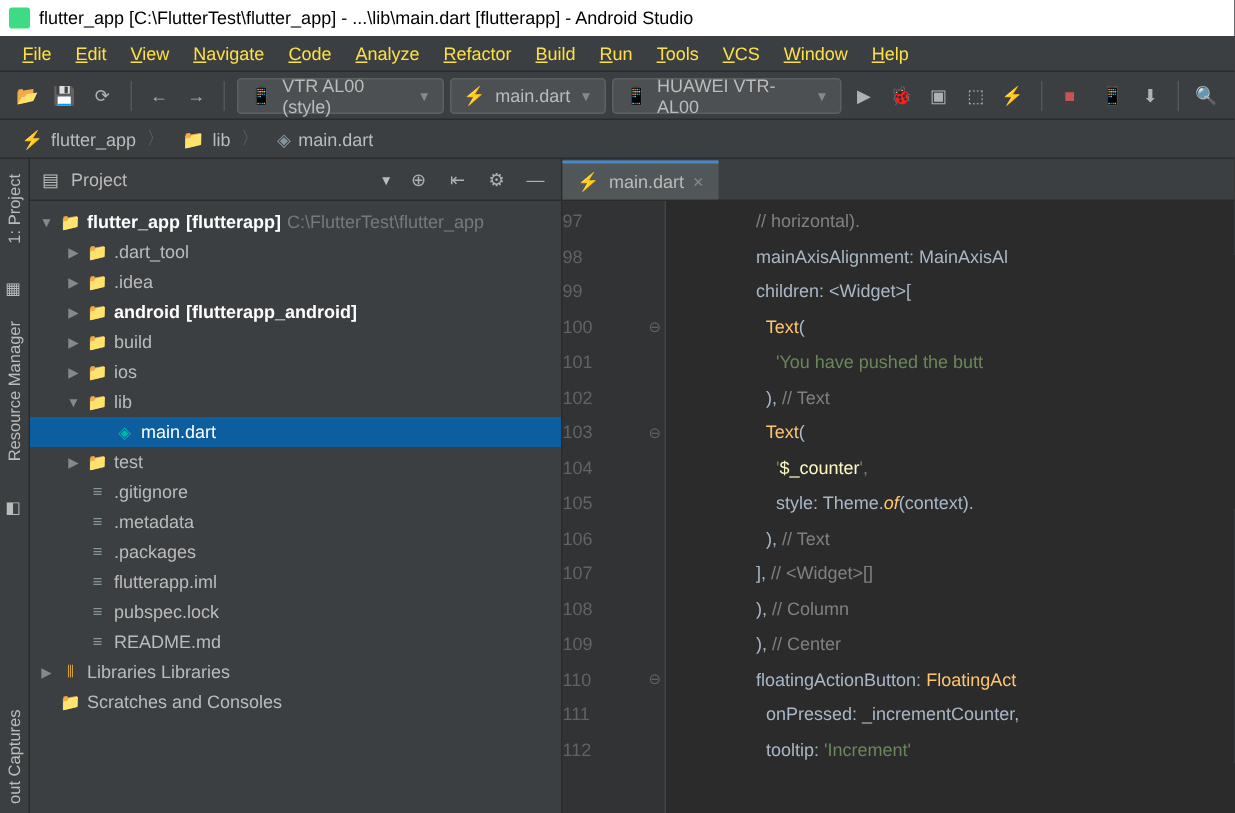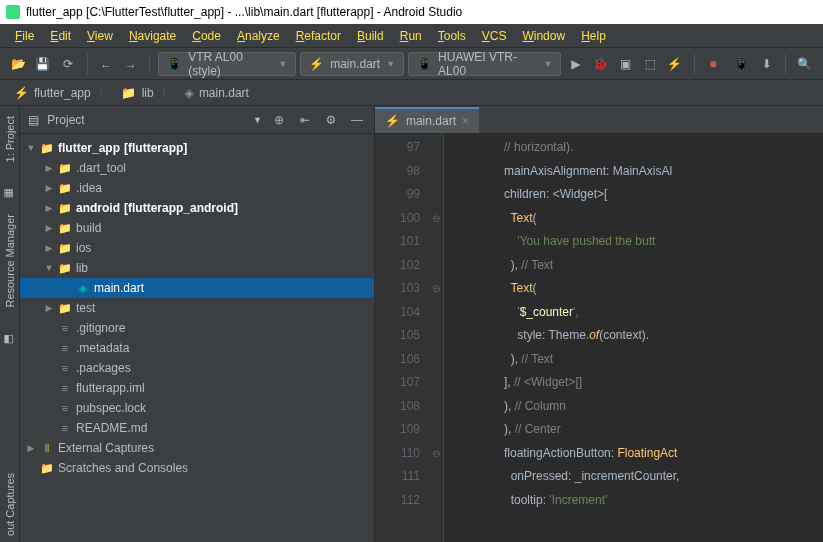--- a/index.html
+++ b/index.html
@@ -38,21 +38,21 @@
 .ic.dart{color:#00b4ab}
 .ic.txt{color:#87939a}
 .ic.yaml{background:#8e6fb6;color:#fff;font-size:7px;border-radius:2px;padding:0 1px}
 .ic.lib{color:#d9a343}
 .tree-row .dim{color:#787878}
 .tree-row .bold{font-weight:bold;color:#fff}
 .editor{flex:1;display:flex;flex-direction:column;background:#2b2b2b}
 .tabs{height:28px;background:#3c3f41;display:flex;align-items:flex-end;border-bottom:1px solid #2b2b2b}
 .tab{background:#515658;height:26px;display:flex;align-items:center;padding:0 10px;gap:6px;color:#bbb;border-top:2px solid #4a88c7;cursor:pointer}
 .code{flex:1;display:flex;overflow:hidden}
-.gutter{width:55px;background:#313335;text-align:right;padding:2px 10px 0 0;color:#606366;font-family:Consolas,monospace;font-size:13px;line-height:23.5px}
+.gutter{width:55px;background:#313335;text-align:left;padding:2px 10px 0 0;color:#606366;font-family:Consolas,monospace;font-size:13px;line-height:23.5px}
 .fold{width:14px;background:#313335;border-right:1px solid #444;padding-top:2px}
 .fold div{height:23.5px;display:flex;align-items:center;justify-content:center;color:#606366;font-size:10px}
 .lines{flex:1;padding:2px 0 0 60px;font-family:Consolas,monospace;font-size:13px;line-height:23.5px;color:#a9b7c6;white-space:pre}
 .c-cm{color:#808080}.c-id{color:#a9b7c6}.c-ty{color:#ffc66d}.c-st{color:#6a8759}.c-fn{color:#ffc66d;font-style:italic}.c-vi{color:#fef9c3}
 .run{color:#59a869}.bug{color:#59a869}
 </style>
 </head>
 <body>
 
 <div class="titlebar">
@@ -149,20 +149,21 @@
       <span class="ib">⇤</span>
       <span class="ib">⚙</span>
       <span class="ib">—</span>
     </div>
     <div class="tree" id="tree">
         <div class="tree-row" style="padding-left: 6px;">
           <span class="arrow">▼</span>
           <span class="ic folder-b">📁</span>
           <span class="bold">flutter_app</span> 
           <span class="bold">[flutterapp]</span> 
+          <span class="dim">C:\FlutterTest\flutter_app</span>
         </div>
         <div class="tree-row" style="padding-left: 24px;">
           <span class="arrow">▶</span>
           <span class="ic folder-o">📁</span>
           <span>.dart_tool</span>
         </div>
         <div class="tree-row" style="padding-left: 24px;">
           <span class="arrow">▶</span>
           <span class="ic folder">📁</span>
           <span>.idea</span>
@@ -224,21 +225,21 @@
           <span>pubspec.lock</span>
         </div>
         <div class="tree-row" style="padding-left: 24px;">
           <span class="arrow"></span>
           <span class="ic txt">≡</span>
           <span>README.md</span>
         </div>
         <div class="tree-row" style="padding-left: 6px;">
           <span class="arrow">▶</span>
           <span class="ic lib">⫴</span>
-          <span>External Captures</span>
+          <span>Libraries Libraries</span>
         </div>
         <div class="tree-row" style="padding-left: 6px;">
           <span class="arrow"></span>
           <span class="ic folder">📁</span>
           <span>Scratches and Consoles</span>
         </div>
       </div>
   </div>
 
   <div class="editor">

